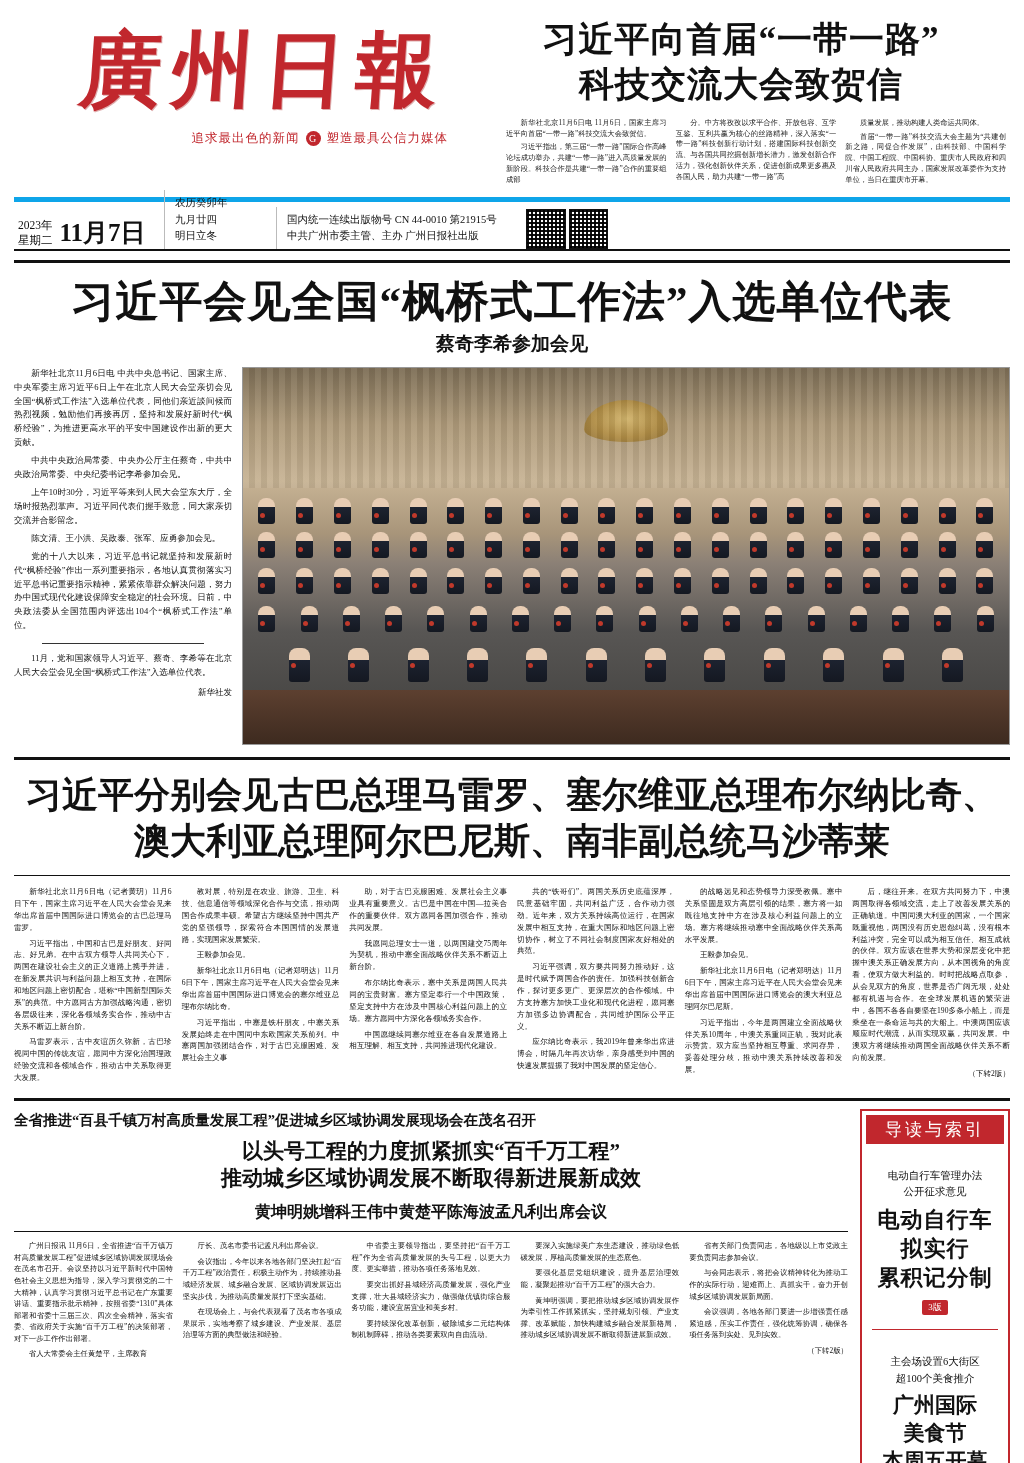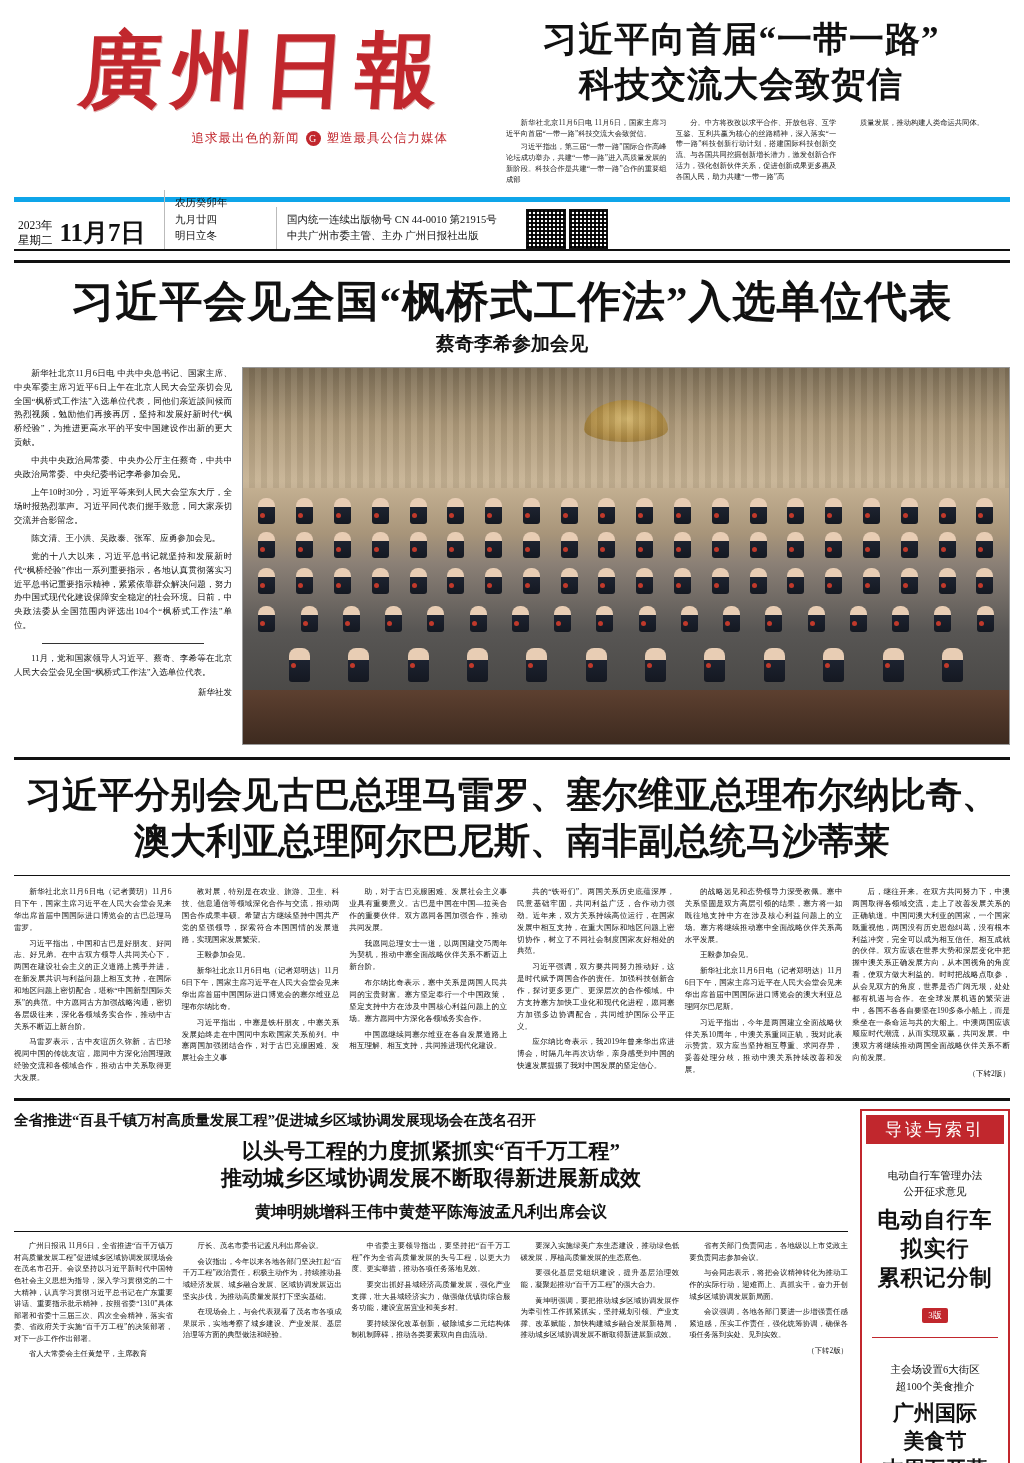--- a/index.html
+++ b/index.html
@@ -121,21 +121,21 @@
   .subhead3 { text-align:center; font-size:16px; font-weight:bold; padding:4px 0 8px; }
   .cols5 { display:flex; gap:10px; border-top:1px solid #111; padding-top:8px; }
   .cols5 .c { flex:1; font-size:7.4px; line-height:1.56; text-align:justify; }
   .cols5 .c p { margin:0 0 4px 0; text-indent:2em; }
 
   
   .indexbox { width:150px; flex:0 0 150px; border:2px solid #c1272d; margin-top:8px; padding:6px 8px 10px; text-align:center; }
   .idx-title { background:#c1272d; color:#fff; font-size:17px; font-weight:normal; letter-spacing:3px; padding:3px 0; margin:-2px -4px 8px; }
   .idx-small { font-size:10.5px; line-height:1.55; color:#111;margin-top:24px; }
   .idx-big { font-size:22px; font-weight:bold; line-height:1.32; margin:5px 0 4px; letter-spacing:1px; }
-  .idx-page { display:inline-block; background:#c1272d; color:#fff; font-size:9px; padding:1px 6px; border-radius:2px; margin:12px 0 8px; }
+  .idx-page { display:inline-block; background:#c1272d; color:#fff; font-size:9px; padding:1px 6px; border-radius:2px; margin:4px 0 8px; }
   .idx-div { border-top:1px solid #c1272d; margin:6px 2px; }
   .idx-big2 { font-size:21px; font-weight:bold; line-height:1.34; margin:4px 0 4px; }
 </style>
 </head>
 <body>
 
 <div class="page">
 
   <div class="masthead">
     <div class="logo-block">
@@ -154,20 +154,21 @@
       <div class="head-cols">
         <div class="col">
           <p>新华社北京11月6日电 11月6日，国家主席习近平向首届“一带一路”科技交流大会致贺信。</p>
           <p>习近平指出，第三届“一带一路”国际合作高峰论坛成功举办，共建“一带一路”进入高质量发展的新阶段。科技合作是共建“一带一路”合作的重要组成部</p>
         </div>
         <div class="col">
           <p>分。中方将孜孜以求平合作、开放包容、互学互鉴、互利共赢为核心的丝路精神，深入落实“一带一路”科技创新行动计划，搭建国际科技创新交流、与各国共同挖掘创新增长潜力，激发创新合作活力，强化创新伙伴关系，促进创新成果更多惠及各国人民，助力共建“一带一路”高</p>
         </div>
         <div class="col">
           <p>质量发展，推动构建人类命运共同体。</p>
+          <p>首届“一带一路”科技交流大会主题为“共建创新之路，同促合作发展”，由科技部、中国科学院、中国工程院、中国科协、重庆市人民政府和四川省人民政府共同主办，国家发展改革委作为支持单位，当日在重庆市开幕。</p>
         </div>
       </div>
     </div>
   </div>
 
   <div class="infobar">
     <div class="ib-date">
       <div>
         <div class="y">2023年</div>
         <div class="wk">星期二</div>

